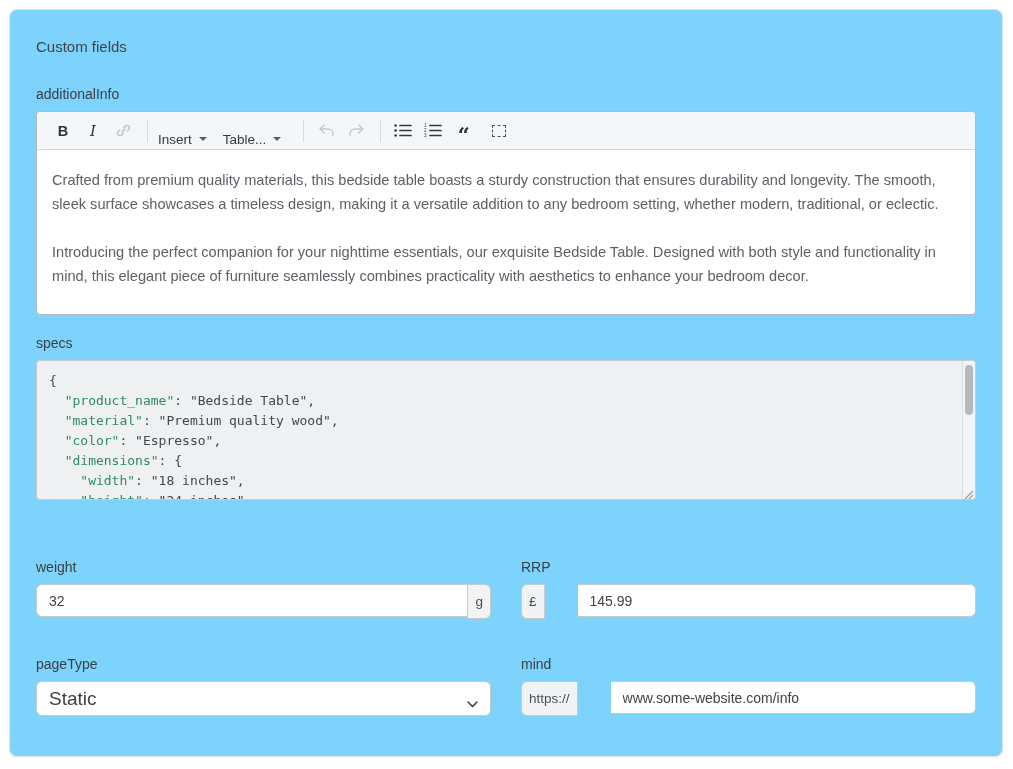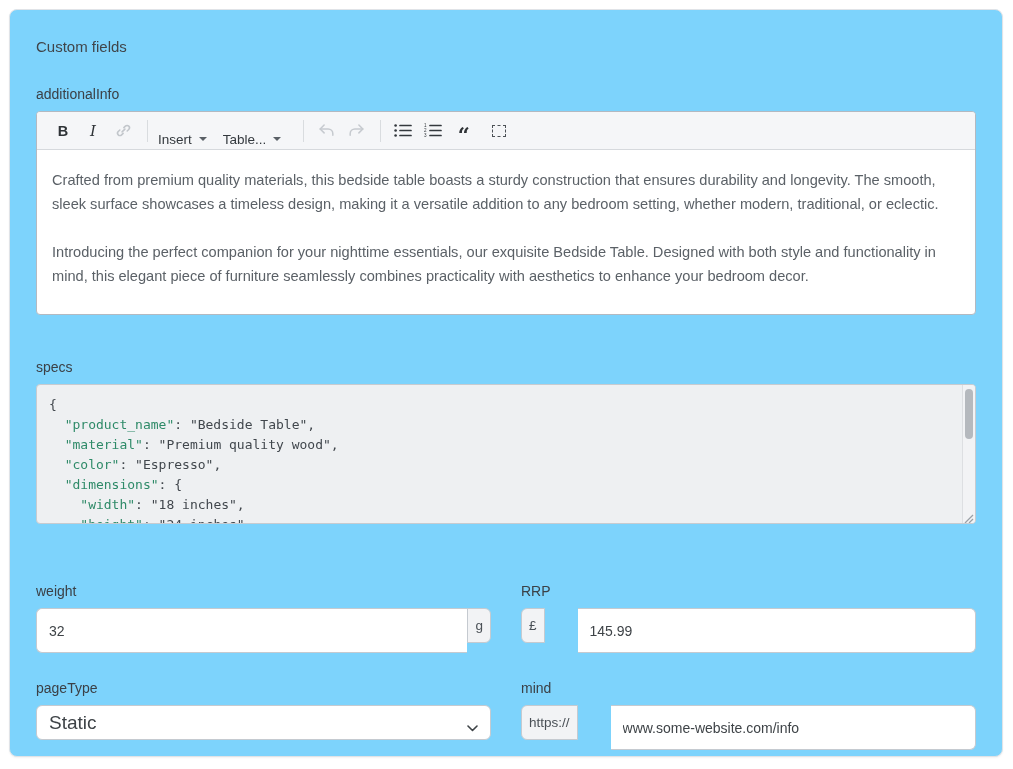--- a/index.html
+++ b/index.html
@@ -37,41 +37,41 @@
     line-height: 10px; padding-top: 9px; letter-spacing: -1px; }
   .dashed-box { width: 14px; height: 12px; border: 1.6px dashed #4c5156; }
   svg.tbicon { display: block; }
 
   .editor-content { padding: 18px 15px 20px 15px; min-height: 164px; }
   .editor-content p { font-size: 14.6px; line-height: 24px; color: #5b6167;
     margin-bottom: 24px; }
   .editor-content p:last-child { margin-bottom: 0; }
 
   
-  .specs { margin-top: 44px; }
+  .specs { margin-top: 20px; }
   .code-area { position: relative; width: 940px; height: 140px;
     background: #eef0f2; border: 1px solid #c7cbd0; border-radius: 4px;
     overflow: hidden; }
   .code-inner { padding: 10px 24px 0 12px; font-family: "DejaVu Sans Mono", monospace;
     font-size: 13px; line-height: 20px; color: #41474d; white-space: pre; }
   .code-line .k { color: var(--json-key, #2e8a68); }
   .code-line .p { color: #41474d; }
   .scrollbar-track { position: absolute; top: 0; right: 0; width: 13px; height: 100%;
     background: #f2f3f5; border-left: 1px solid #dddfe2; }
   .scrollbar-thumb { position: absolute; top: 4px; left: 2px; width: 8px; height: 50px;
     background: #b5b9be; border-radius: 4px; }
   .resize-grip { position: absolute; right: 1px; bottom: 1px; width: 12px; height: 12px; }
 
   
   .row { display: flex; gap: 30px; align-items: flex-end; }
   .row-1 { margin-top: 59px; }
   .row-2 { margin-top: 37px; }
   .col { width: 455px; }
   .input-group { display: flex; height: 35px; }
-  .text-input { flex: 1; height: 45px; border: 1px solid #c5cad0; border-radius: 6px;
+  .text-input { flex: 1; height: 33px; border: 1px solid #c5cad0; border-radius: 6px;
     padding: 0 12px; font-size: 14px; color: #3e4347; background: #ffffff; outline: none;
     font-family: "Liberation Sans", sans-serif; min-width: 0; }
   .input-group .text-input.has-suffix { border-radius: 6px 0 0 6px; border-right: none; }
   .input-group .text-input.has-prefix { border-radius: 0 6px 6px 0; border-left: none; margin-left: 33px; }
   .addon { display: flex; align-items: center; justify-content: center;
     background: #f2f3f5; border: 1px solid #c5cad0; color: #4a5056;
     font-size: 13.5px; padding: 0 7px; }
   .addon.suffix { border-radius: 0 6px 6px 0; }
   .addon.prefix { border-radius: 6px 0 0 6px; }
   .select-wrap { position: relative; }

